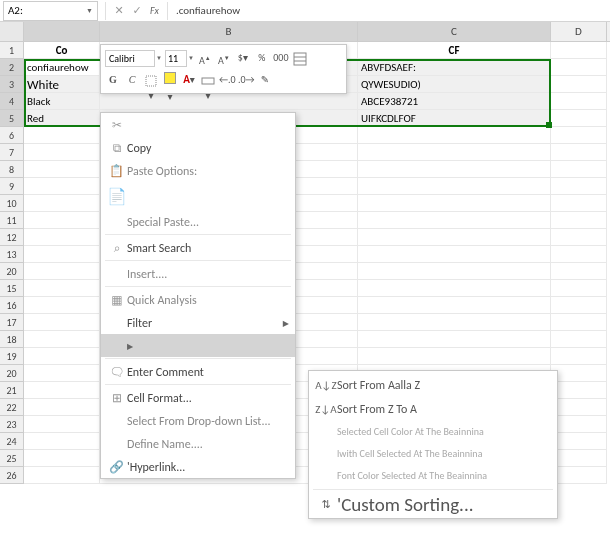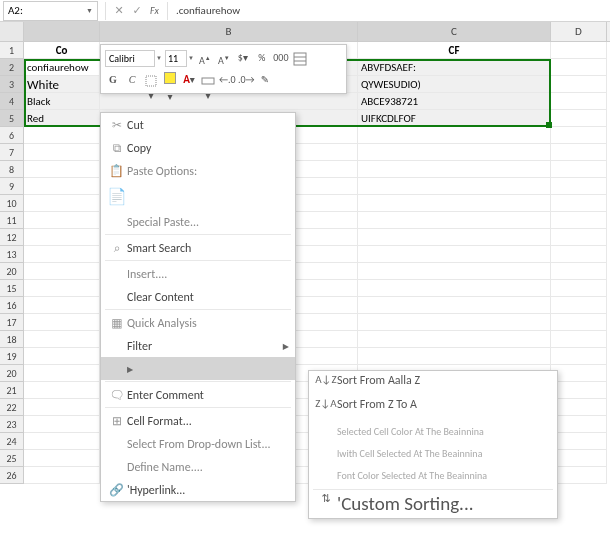--- a/index.html
+++ b/index.html
@@ -42,21 +42,21 @@
 .ctx-item.en{color:#444}
 .ctx-item.hov{background:#d4d4d4;color:#444}
 .ctx-ic{width:20px;text-align:center;font-size:12px;color:#999}
 .ctx-lbl{flex:1;font-size:12px}
 .ctx-arr{font-size:8px;color:#666}
 .ctx-sep{height:1px;background:#e8e8e8;margin:1px 4px}
 .ctx-sub{height:28px}
 .ctx-sub .ctx-ic{font-size:16px}
 
 .sub{position:absolute;top:370px;left:308px;width:250px;background:#fff;border:1px solid #c8c8c8;box-shadow:2px 2px 6px rgba(0,0,0,0.2);padding:2px 0}
-.sub-item{display:flex;height:24px;padding:0 6px;color:#666}
+.sub-item{display:flex;align-items:center;height:24px;padding:0 6px;color:#666}
 .sub-ic{width:22px;text-align:center;font-size:11px}
 .sub-lbl{flex:1;font-size:12px;color:#888}
 .sub-item.en .sub-lbl{color:#555}
 .sub-sm{font-size:10px;color:#aaa;padding-left:28px;height:22px;line-height:22px}
 .sub-sep{height:1px;background:#e8e8e8;margin:2px 4px}
 
 svg{width:14px;height:14px;vertical-align:middle}
 </style>
 </head>
 <body>
@@ -303,21 +303,20 @@
         </svg>▾</span>
     <span class="mt-btn">←.0</span>
     <span class="mt-btn">.0→</span>
     <span class="mt-btn">✎</span>
   </div>
 </div>
 
 <div class="ctx">
   <div class="ctx-item en">
       <span class="ctx-ic">✂</span>
-      <span class="ctx-lbl">Cut</span>
     </div>
   <div class="ctx-item en">
       <span class="ctx-ic">⧉</span>
       <span class="ctx-lbl">Copy</span>
     </div>
   <div class="ctx-item">
       <span class="ctx-ic">📋</span>
       <span class="ctx-lbl">Paste Options:</span>
     </div>
   <div class="ctx-item ctx-sub">
@@ -329,24 +328,20 @@
     </div>
   <div class="ctx-sep"></div>
   <div class="ctx-item en">
       <span class="ctx-ic">⌕</span>
       <span class="ctx-lbl">Smart Search</span>
     </div>
   <div class="ctx-sep"></div>
   <div class="ctx-item">
       <span class="ctx-ic"></span>
       <span class="ctx-lbl">Insert....</span>
-    </div>
-  <div class="ctx-item en">
-      <span class="ctx-ic"></span>
-      <span class="ctx-lbl">Clear Content</span>
     </div>
   <div class="ctx-sep"></div>
   <div class="ctx-item">
       <span class="ctx-ic">▦</span>
       <span class="ctx-lbl">Quick Analysis</span>
     </div>
   <div class="ctx-item en">
       <span class="ctx-ic"></span>
       <span class="ctx-lbl">Filter</span>
       <span class="ctx-arr">▶</span>

